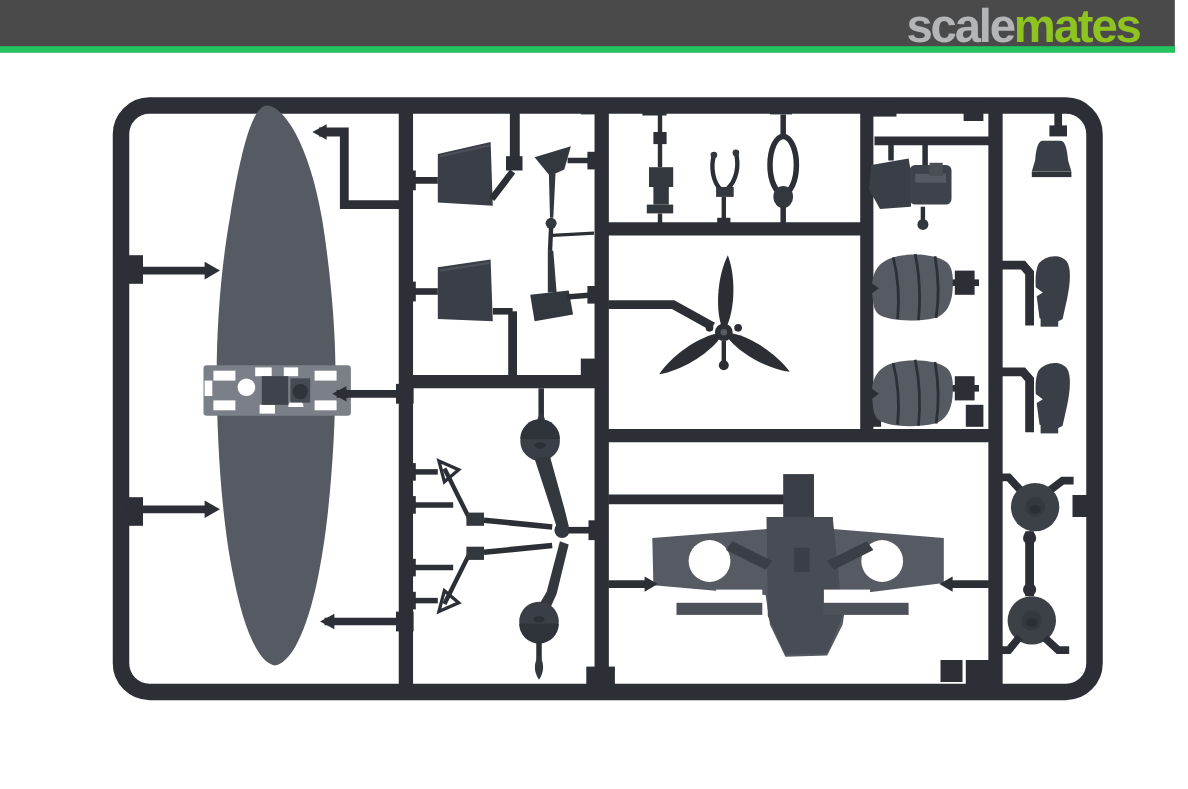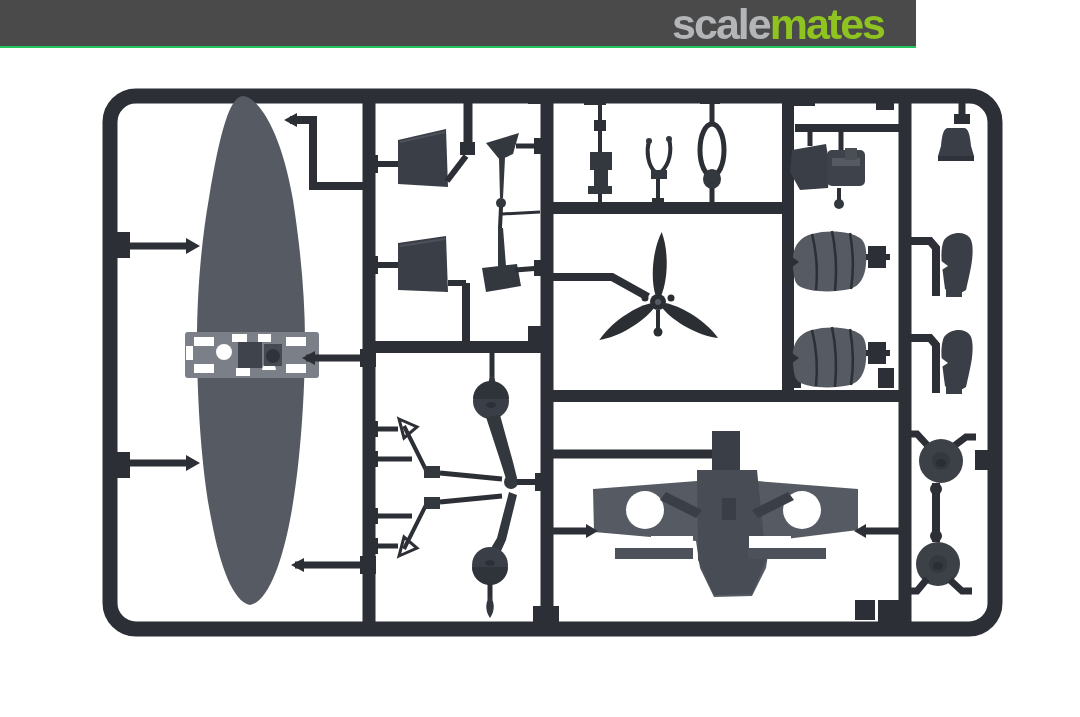--- a/index.html
+++ b/index.html
@@ -1,19 +1,19 @@
 <!DOCTYPE html>
 <html><head>
 <meta charset="utf-8">
 <style>
   html,body{margin:0;padding:0;background:#ffffff;}
   .screen{position:relative;width:1080px;height:717px;overflow:hidden;
           font-family:"Liberation Sans", sans-serif;background:#ffffff;}
-  header.banner{position:absolute;left:0;top:0;width:916px;height:48px;
-          background:#4a4a4b;border-bottom:2px solid #22c55e;box-sizing:border-box;}
+  header.banner{position:absolute;left:0;top:0;width:1068px;height:48px;
+          background:#4a4a4b;border-bottom:6px solid #22c55e;box-sizing:border-box;}
   .brand{position:absolute;right:32px;top:1px;font-weight:bold;font-size:43px;
          letter-spacing:-2px;line-height:46px;cursor:pointer;}
   .brand .pre{color:#b3b5b7;}
   .brand .suf{color:#8fc31f;}
   figure.photo{position:absolute;left:0;top:48px;width:1080px;height:669px;margin:0;
          background:#ffffff;}
   svg{display:block;}
   .rn{stroke:#2c2f35;fill:none;}
   .kf{fill:#2c2f35;}
   .pm{fill:#565a62;}

